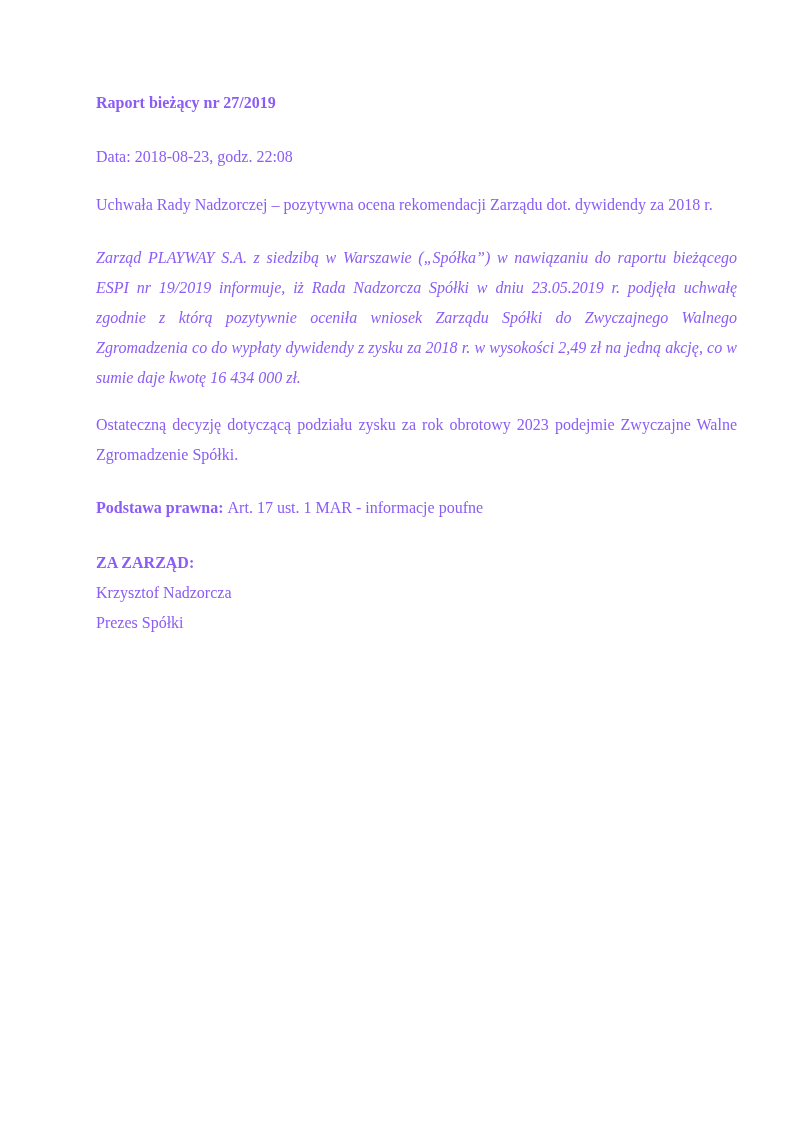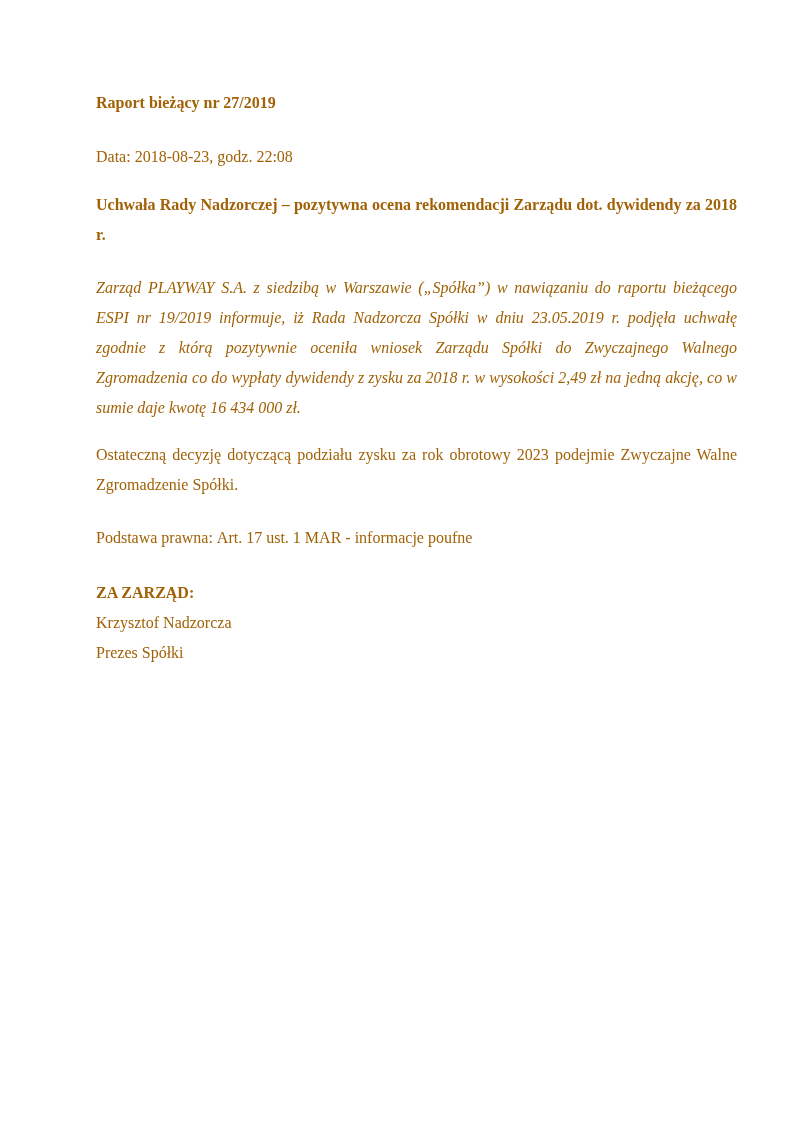--- a/index.html
+++ b/index.html
@@ -7,60 +7,60 @@
     padding: 0;
     background: #ffffff;
   }
   .page {
     position: relative;
     width: 800px;
     height: 1131px;
     background: #ffffff;
     font-family: "Liberation Serif", serif;
     font-size: 16px;
-    color: #a16207;
+    color: #8b5cf6;
     overflow: hidden;
   }
   .content {
     position: absolute;
     left: 96px;
     top: 88px;
     width: 641px;
   }
   .content p {
     margin: 0;
     line-height: 30px;
   }
   .report-title {
     font-weight: bold;
     margin-bottom: 24px !important;
   }
   .date-line {
     margin-bottom: 18px !important;
   }
   .subject {
-    font-weight: bold;
+    font-weight: normal;
     text-align: justify;
     margin-bottom: 23px !important;
   }
   .body-para {
     text-align: justify;
   }
   .para-1 {
     margin-bottom: 17px !important;
     font-style: italic;
   }
   .para-2 {
     margin-bottom: 23px !important;
   }
   .legal-basis {
     margin-bottom: 25px !important;
   }
   .legal-label {
-    font-weight: normal;
+    font-weight: bold;
   }
   .legal-text {
     margin-left: 0.25em;
   }
   .sig-heading {
     font-weight: bold;
   }
 </style>
 </head>
 <body>

